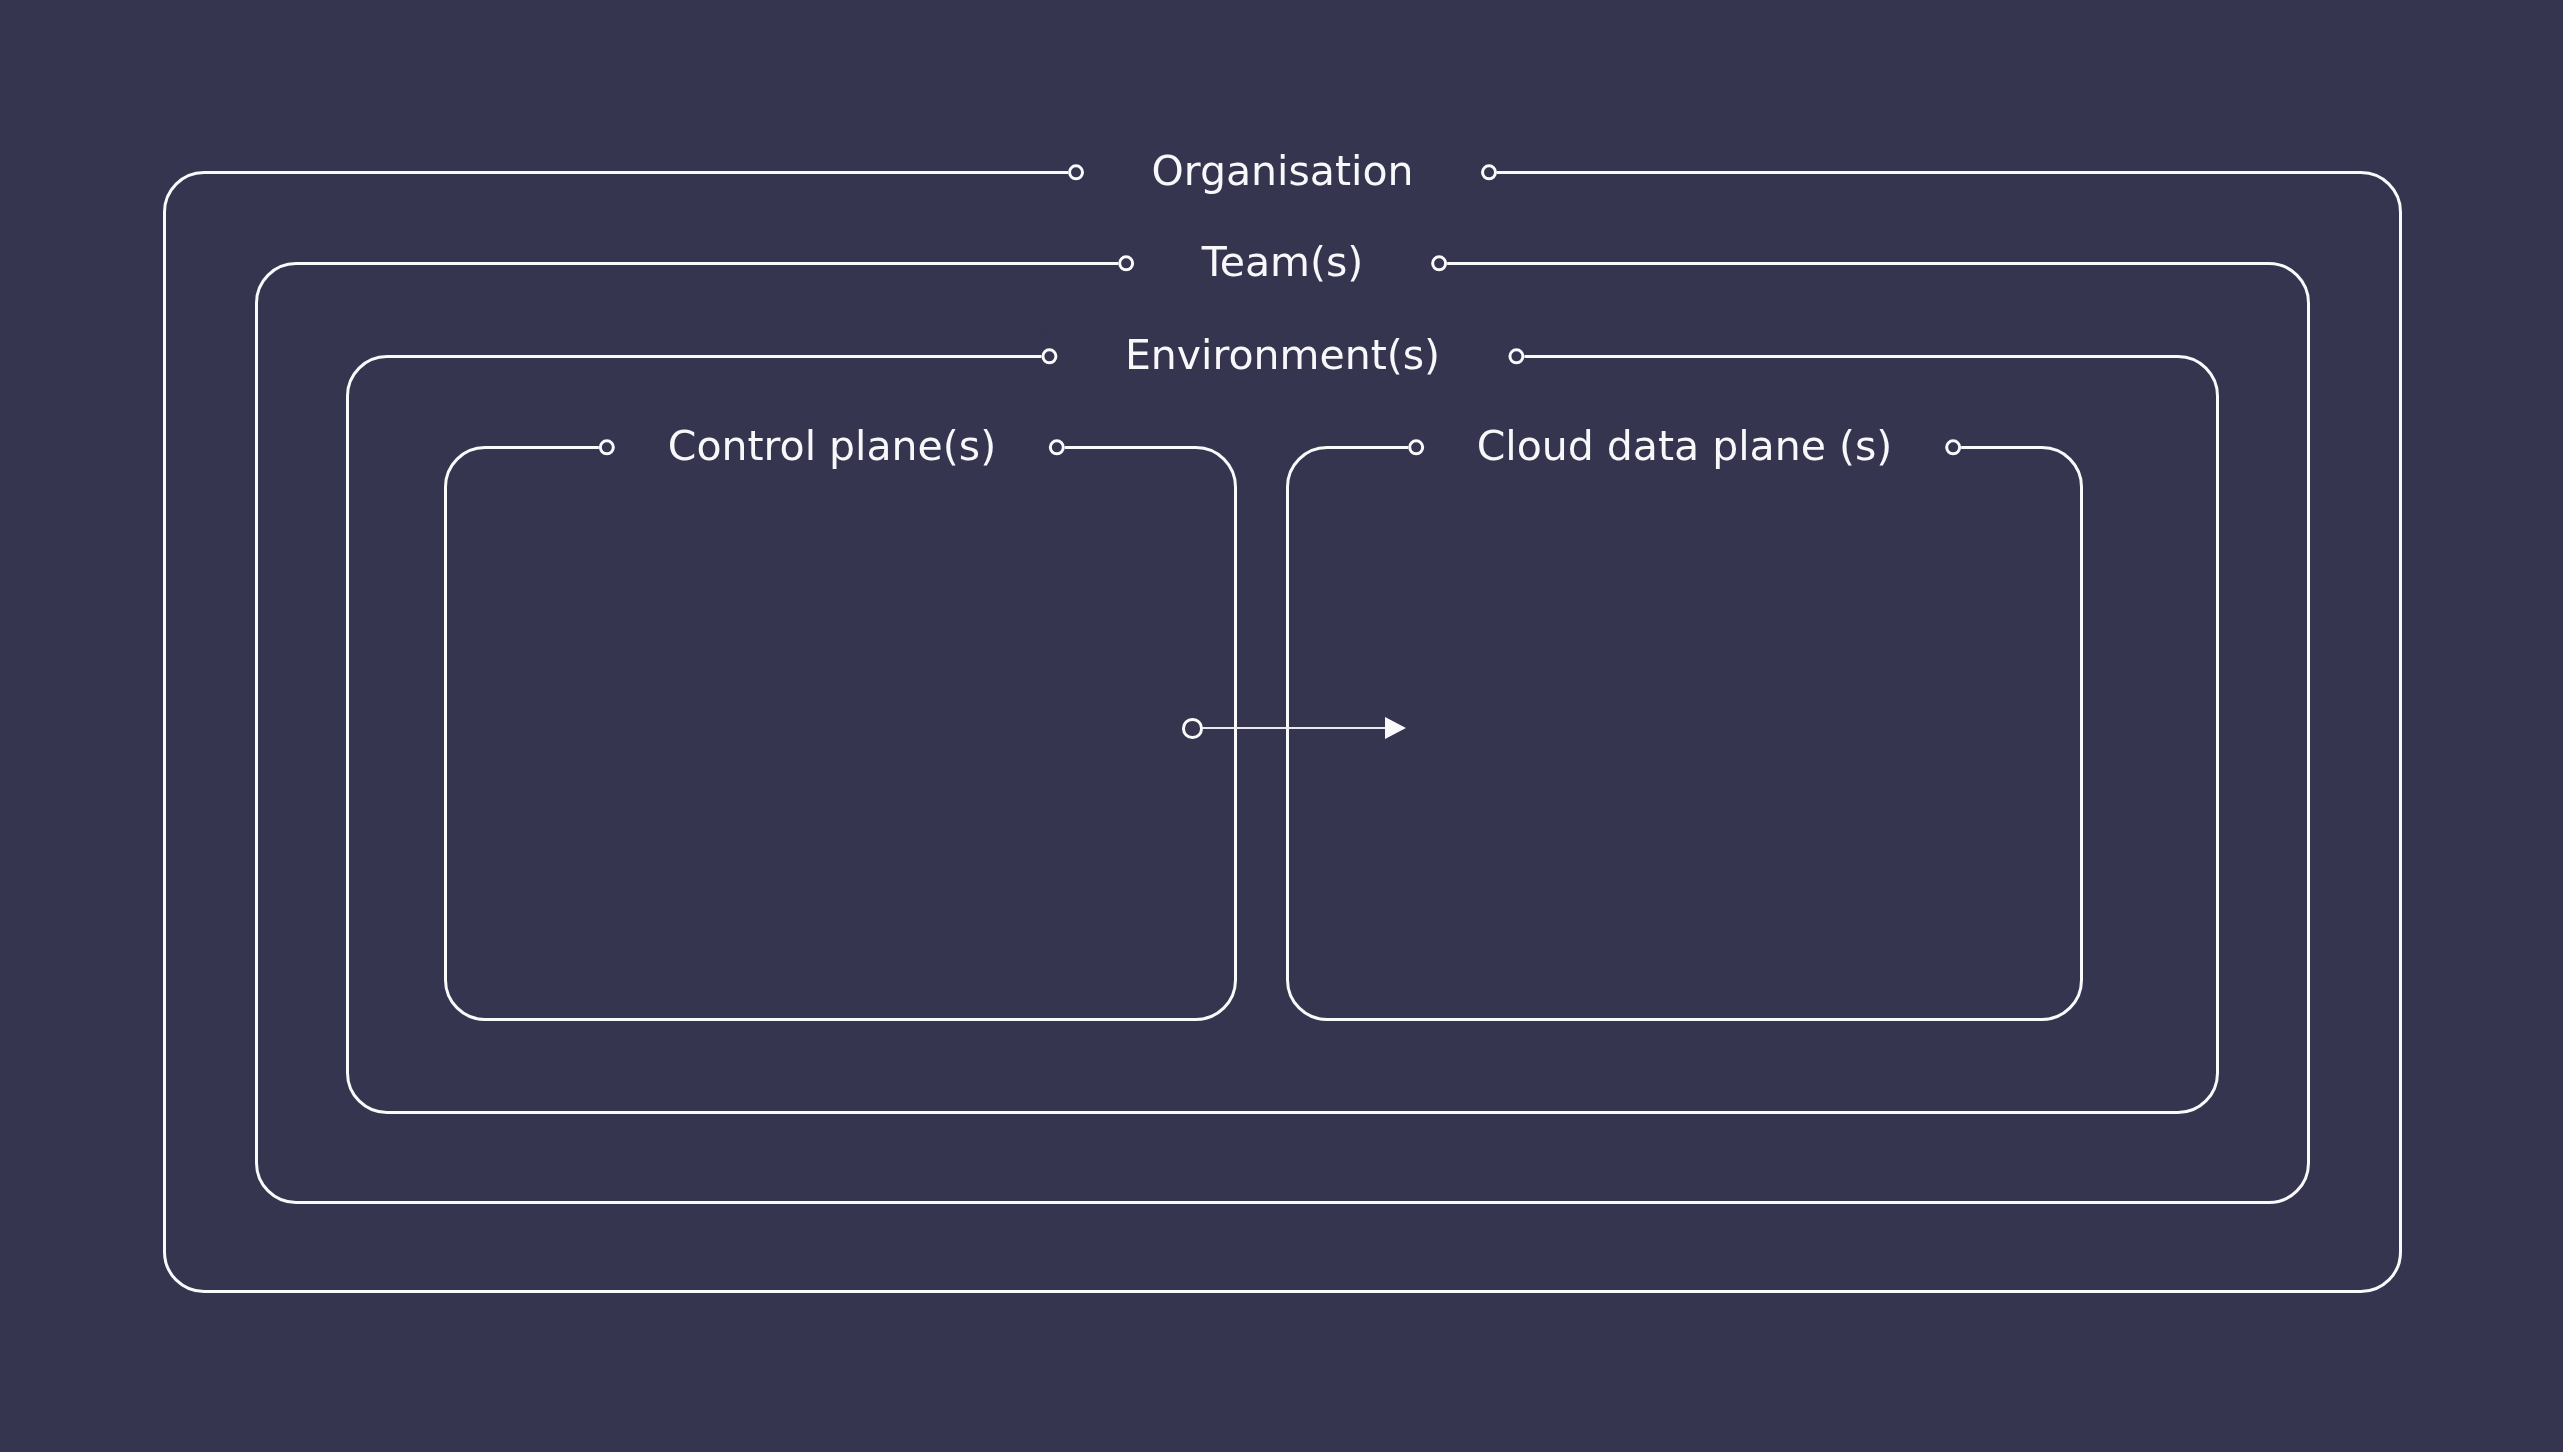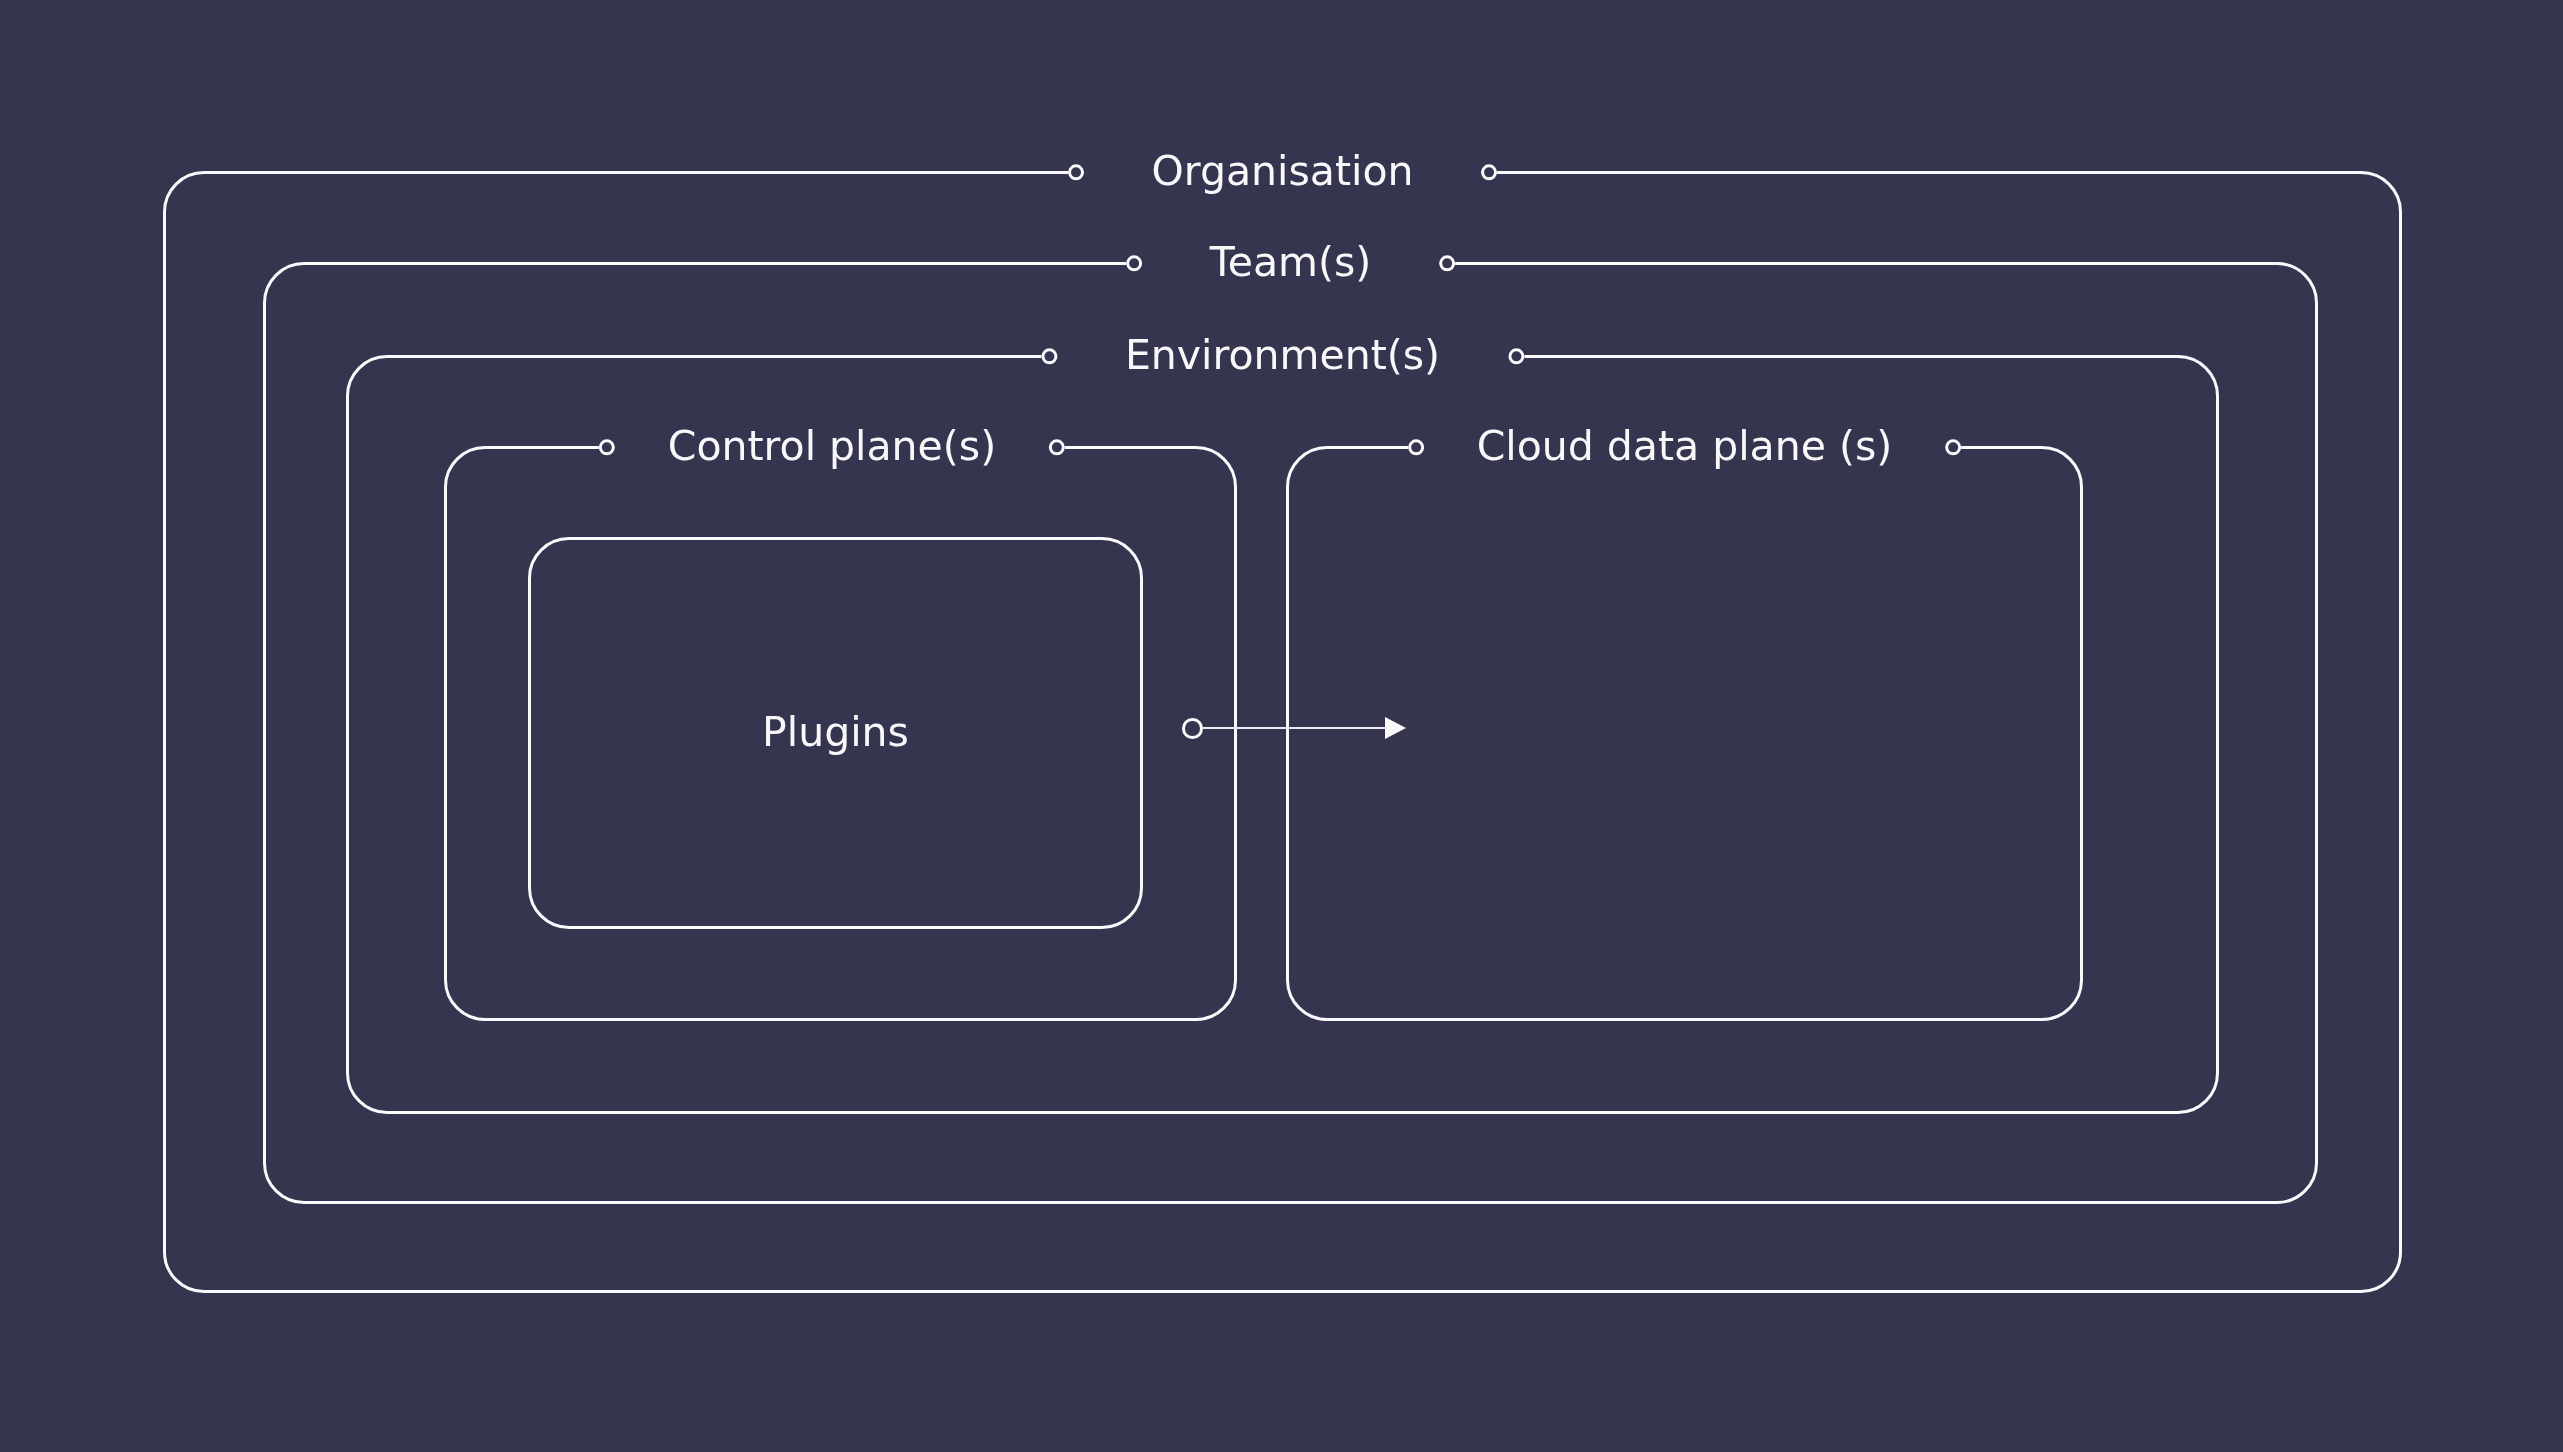--- a/index.html
+++ b/index.html
@@ -22,21 +22,21 @@
     overflow: hidden;
     text-align: center;
   }
   .frame {
     position: absolute;
     box-sizing: border-box;
     border: 3.4px solid var(--line);
     border-radius: 41px;
   }
   .f-org     { left: 163px;  top: 171px; width: 2239px; height: 1122px; }
-  .f-team    { left: 263px;  top: 262px; width: 2055px; height: 942px; }
+  .f-team    { left: 255px;  top: 262px; width: 2055px; height: 942px; }
   .f-env     { left: 346px;  top: 355px; width: 1873px; height: 759px; }
   .f-control { left: 444px;  top: 446px; width: 793px;  height: 575px; }
   .f-cloud   { left: 1286px; top: 446px; width: 797px;  height: 575px; }
 
   .frame-label {
     position: absolute;
     top: -1.7px;
     left: 50%;
     transform: translate(-50%, -50%);
     display: flex;
@@ -147,22 +147,19 @@
   </div>
 
   <div class="frame f-cloud">
     <div class="frame-label">
       <span class="dot"></span>
       <span class="label-text">Cloud data plane (s)</span>
       <span class="dot"></span>
     </div>
   </div>
 
-  <div class="plugins-box">
-    <span class="label-text">Plugins</span>
-  </div>
 
   <span class="arrow-dot"></span>
   <span class="arrow-line"></span>
   <span class="arrow-head"></span>
 
 </div>
 
 
 </body></html>

